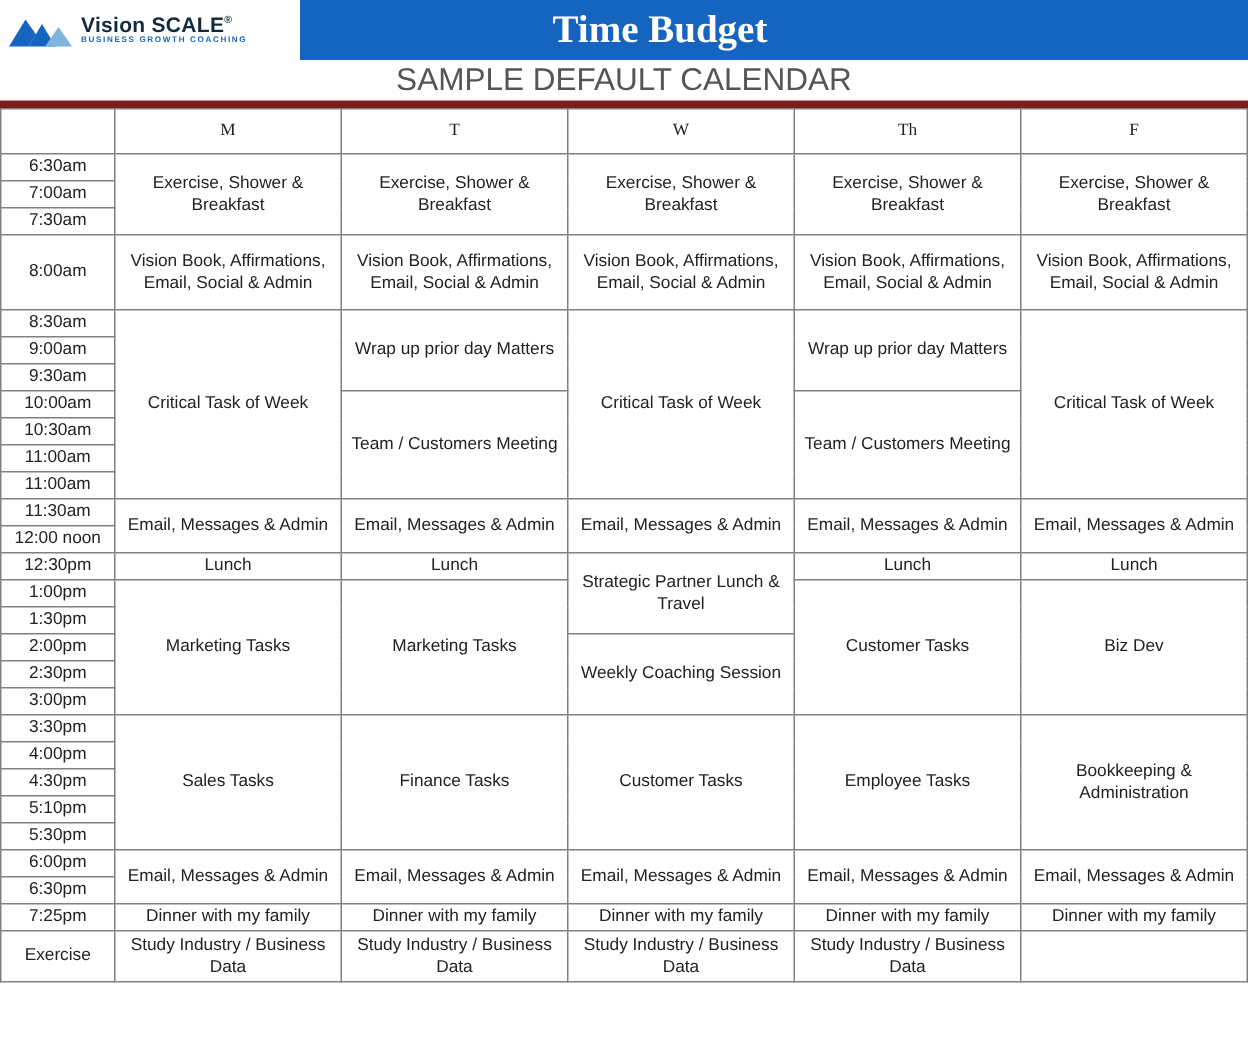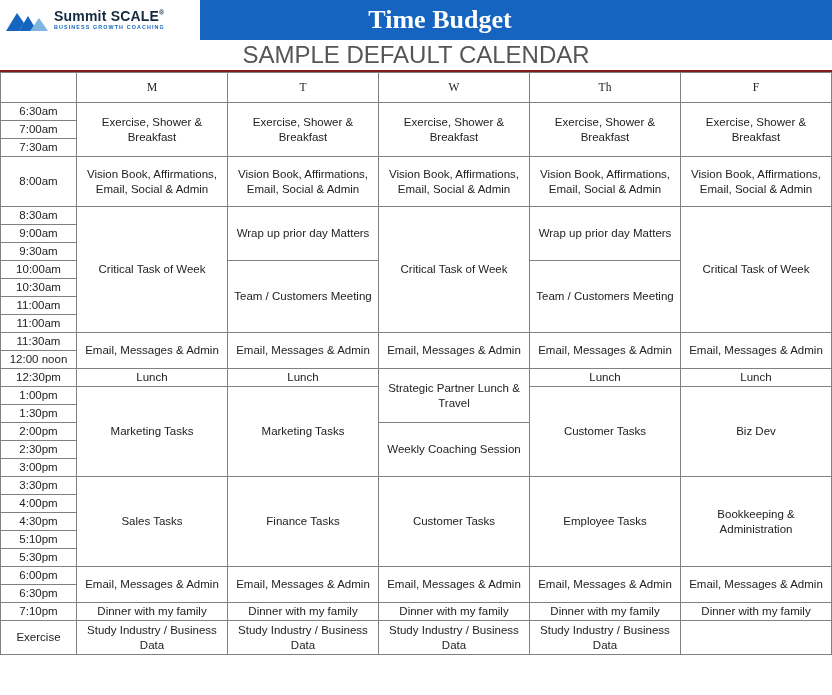--- a/index.html
+++ b/index.html
@@ -64,24 +64,24 @@
     font-family: "Liberation Serif", serif;
     pointer-events: none;
     padding-left: 48px;
   }
   
   .subtitle {
     height: 32px;
     display: flex;
     align-items: center;
     justify-content: center;
-    font-size: 24px;
+    font-size: 21px;
     color: #555555;
     font-family: "Liberation Sans", sans-serif;
-    border-bottom: 2px solid #7f1d1d;
+    border-bottom: 5px solid #7f1d1d;
   }
   
   table.cal {
     border-collapse: collapse;
     width: 832px;
     table-layout: fixed;
   }
   table.cal td, table.cal th {
     border: 1px solid #808080;
     font-size: 11.5px;
@@ -116,21 +116,21 @@
 <div class="page">
 
   <div class="header">
     <div class="logo-block">
       <svg class="logo-mark" viewBox="0 0 42 26">
         <polygon points="0,24 11,6 18,16 13,24" fill="#1565c0"></polygon>
         <polygon points="13,24 22,9 31,24" fill="#1565c0"></polygon>
         <polygon points="24,24 33,11 42,24" fill="#7fb3e0"></polygon>
       </svg>
       <div class="logo-text">
-        <div class="logo-name"><span>Summit SCALE</span><span class="reg">®</span></div>
+        <div class="logo-name"><span>Vision SCALE</span><span class="reg">®</span></div>
         <div class="logo-tag">BUSINESS GROWTH COACHING</div>
       </div>
     </div>
     <div class="header-title">Time Budget</div>
   </div>
 
   <div class="subtitle">SAMPLE DEFAULT CALENDAR</div>
 
   <table class="cal">
     <colgroup>
@@ -274,21 +274,21 @@
         <td rowspan="2">Email, Messages &amp; Admin</td>
         <td rowspan="2">Email, Messages &amp; Admin</td>
         <td rowspan="2">Email, Messages &amp; Admin</td>
         <td rowspan="2">Email, Messages &amp; Admin</td>
       </tr>
       <tr>
         <td class="timecell">6:30pm</td>
       </tr>
 
       <tr>
-        <td class="timecell">7:10pm</td>
+        <td class="timecell">7:25pm</td>
         <td>Dinner with my family</td>
         <td>Dinner with my family</td>
         <td>Dinner with my family</td>
         <td>Dinner with my family</td>
         <td>Dinner with my family</td>
       </tr>
 
       <tr>
         <td class="timecell evening" style="height:34px;">Exercise</td>
         <td>Study Industry / Business Data</td>

